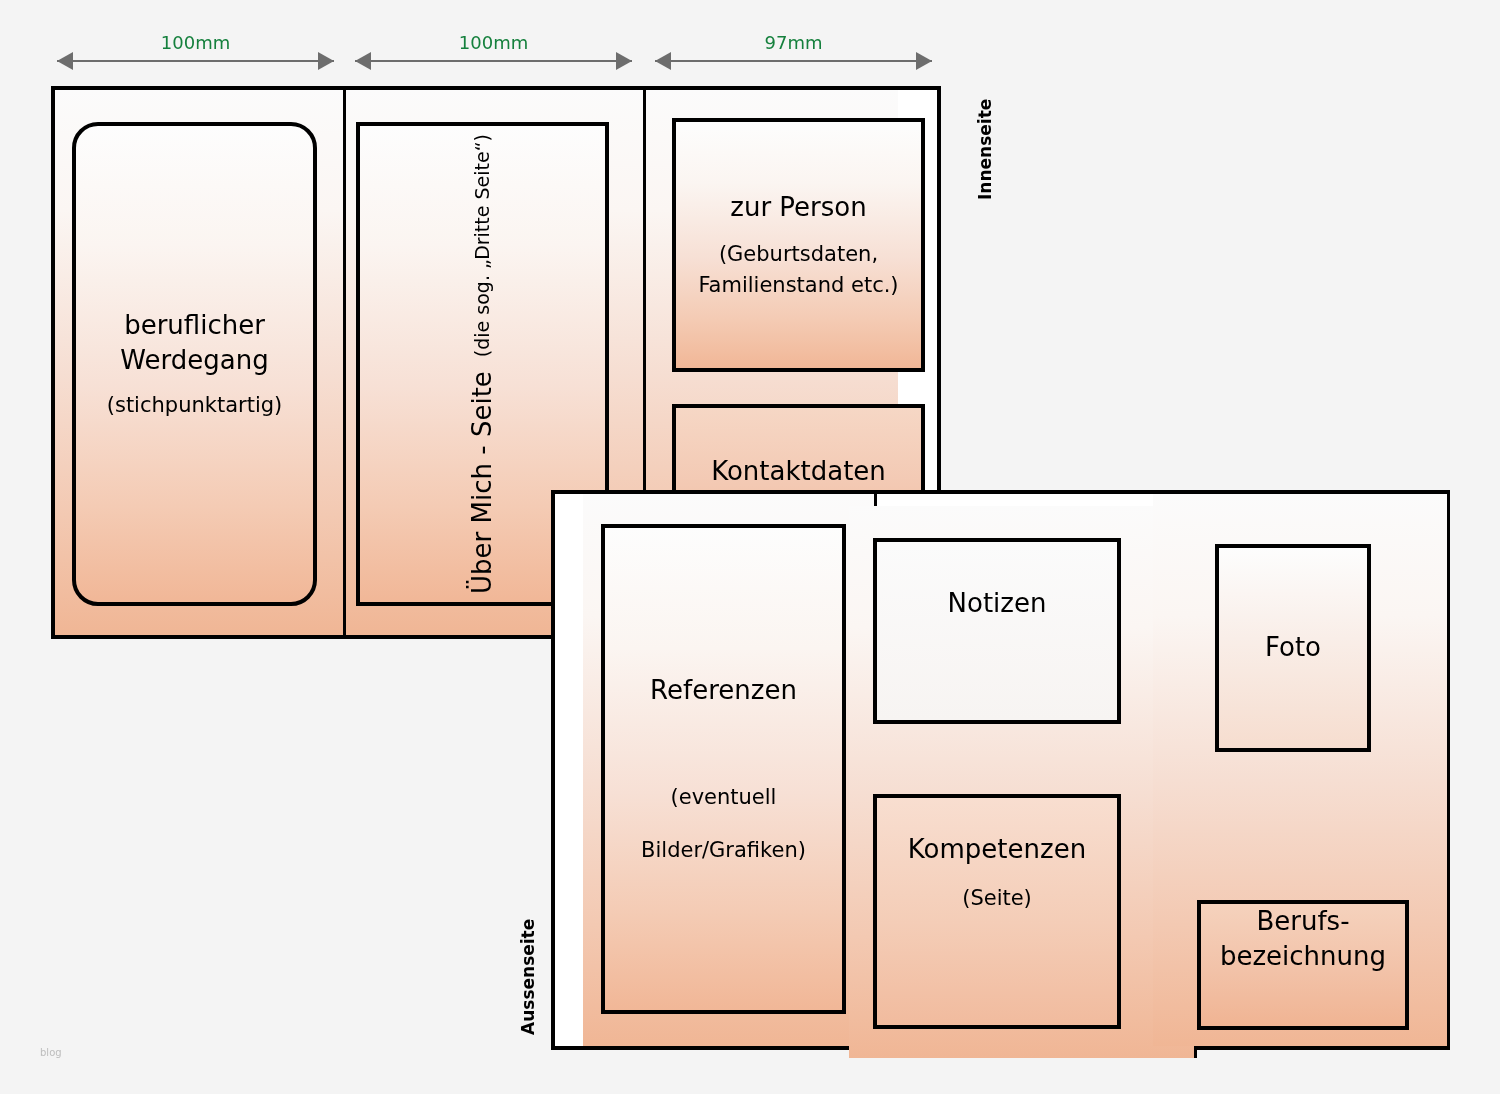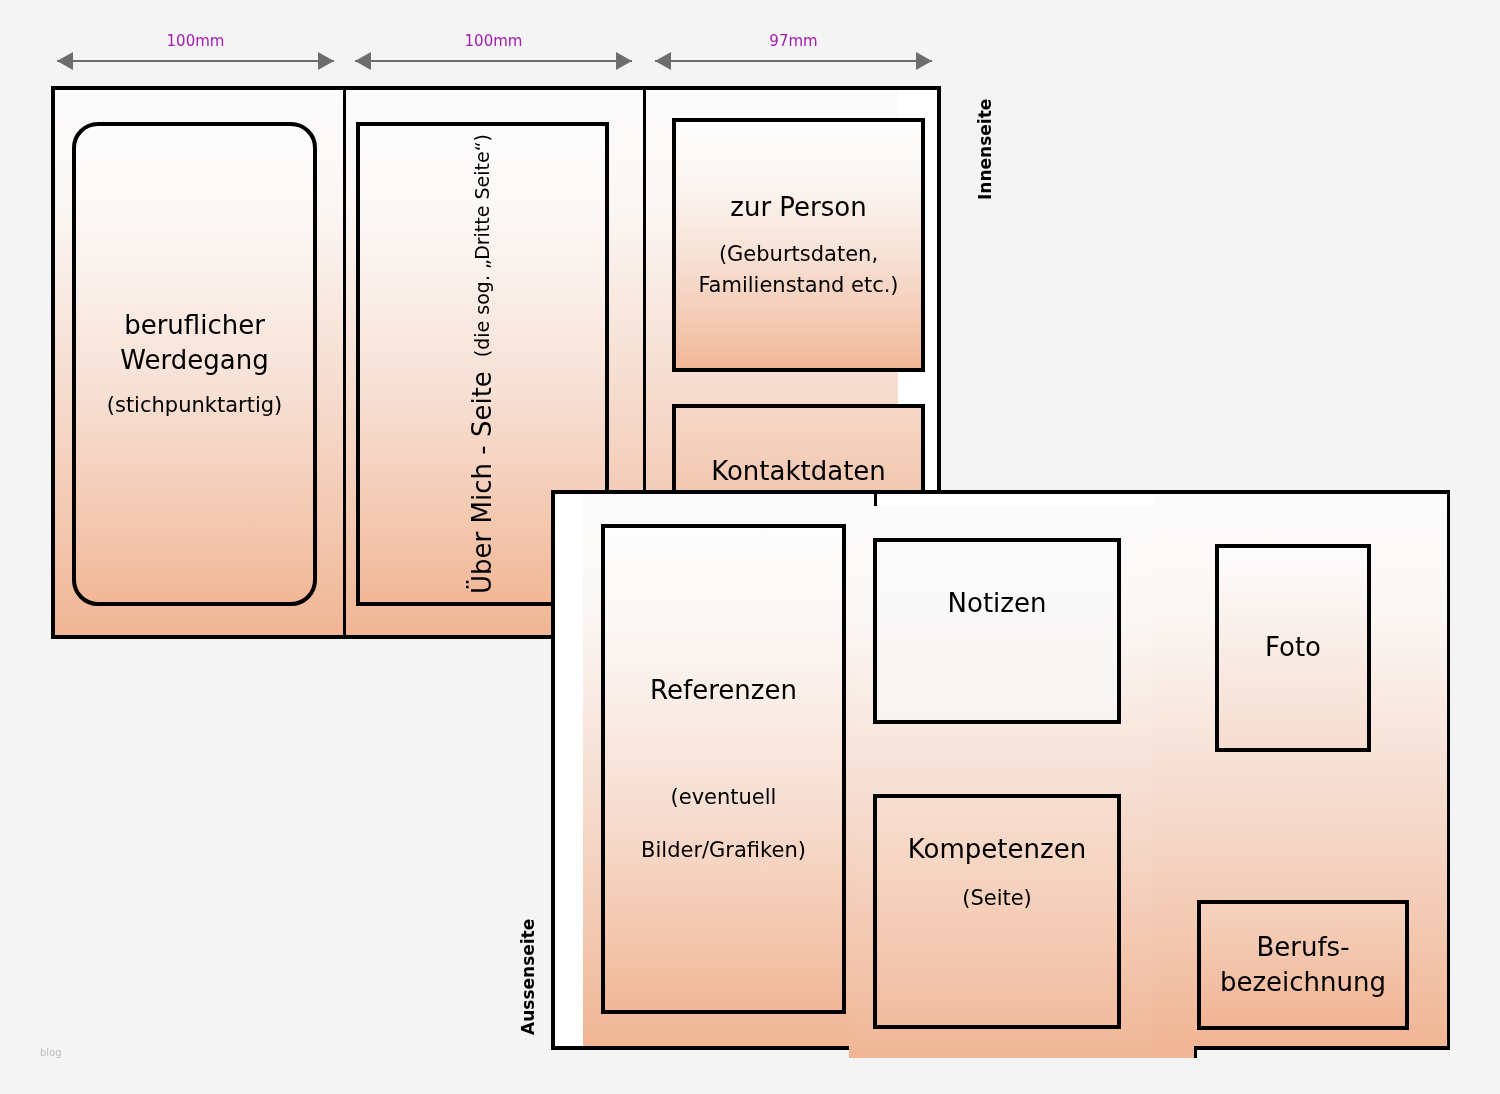--- a/index.html
+++ b/index.html
@@ -26,22 +26,22 @@
   .dim {
     position: absolute;
     height: 40px;
   }
   .dim .label {
     position: absolute;
     top: 0;
     left: 0;
     width: 100%;
     text-align: center;
-    font-size: 15px;
-    color: #a21caf;
+    font-size: 18px;
+    color: #15803d;
     font-family: "DejaVu Sans", sans-serif;
   }
   .dim .line {
     position: absolute;
     top: 28px;
     left: 0;
     width: 100%;
     height: 2px;
     background: #6d6d6d;
   }
@@ -214,21 +214,21 @@
         <div class="title">Kompetenzen</div>
         <div class="sub" style="margin-top:16px;">(Seite)</div>
       </div>
     </div>
 
     <div class="panel" style="left:598px; top:0; width:294px; height:100%;">
       <div class="box" style="left:62px; top:50px; width:156px; height:208px; justify-content:center;
                   background: linear-gradient(to bottom, #fdfdfd 0%, #f9eee8 45%, #f6ddcf 100%);">
         <div class="title">Foto</div>
       </div>
-      <div class="box" style="left:44px; top:406px; width:212px; height:130px; justify-content:center;
+      <div class="box" style="left:44px; top:406px; width:212px; height:130px; 
                   background: linear-gradient(to bottom, #f5d2bd 0%, #f2c2a8 55%, #f0b493 100%);">
         <div class="title">Berufs-</div>
         <div class="title">bezeichnung</div>
       </div>
     </div>
   </div>
 
   <div class="side-label" style="left:518px; top:1035px; transform: rotate(-90deg);">Aussenseite</div>
 
   <div class="watermark">blog</div>

